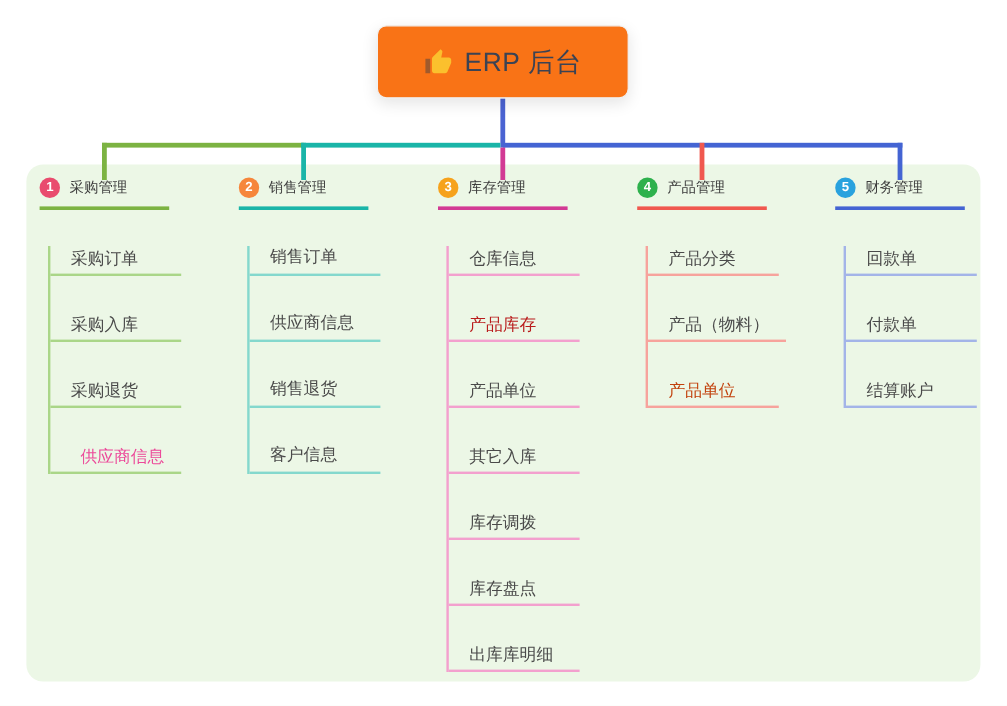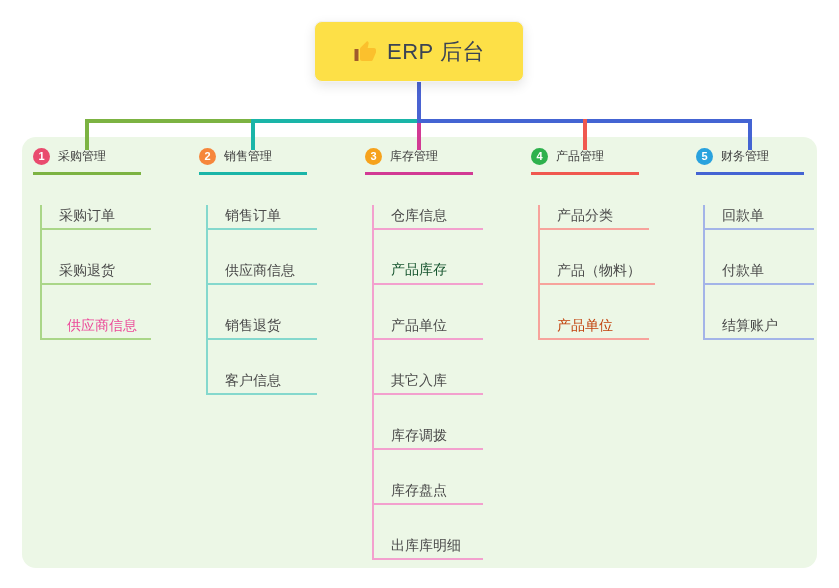--- a/index.html
+++ b/index.html
@@ -4,21 +4,21 @@
 <style>
   html,body{margin:0;padding:0;background:#ffffff;}
   body{width:839px;height:588px;overflow:hidden;
        font-family:"Liberation Sans","DejaVu Sans",sans-serif;}
   .canvas{position:relative;width:839px;height:588px;background:#ffffff;}
 
   .panel{position:absolute;left:22px;top:137px;width:795px;height:431px;
          border-radius:14px;}
 
   .root-card{position:absolute;left:314px;top:21px;width:210px;height:61px;
-             background:#fde047;border:1px solid #f1f1f1;border-radius:8px;
+             background:#f97316;border:1px solid #f1f1f1;border-radius:8px;
              box-shadow:0 4px 12px rgba(0,0,0,.10);
              display:flex;align-items:center;justify-content:center;gap:10px;
              box-sizing:border-box;cursor:pointer;}
   .root-title{font-size:22px;font-weight:500;letter-spacing:.5px;}
   .thumb-icon{display:inline-flex;width:24px;height:24px;}
 
   .line{position:absolute;}
 
   .branch{position:absolute;top:148px;width:150px;}
   .branch-header{display:flex;align-items:center;gap:8px;width:108px;
@@ -65,44 +65,45 @@
   </div>
 
   <div id="branches">
       <div class="branch" style="left: 33px;">
         <div class="branch-header" style="border-bottom-color: rgb(124, 179, 66);">
           <span class="badge" style="background: rgb(233, 75, 110);">1</span>
           <span class="branch-label" style="color: rgb(61, 61, 61);">采购管理</span>
         </div>
         <div class="children" style="border-left-color: rgb(170, 214, 136);">
           <div class="sub-item" style="border-bottom-color: rgb(170, 214, 136); color: rgb(74, 74, 74);">采购订单</div>
+          <div class="sub-item" style="border-bottom-color: rgb(170, 214, 136); color: rgb(74, 74, 74);">采购入库</div>
           <div class="sub-item" style="border-bottom-color: rgb(170, 214, 136); color: rgb(74, 74, 74);">采购退货</div>
           <div class="sub-item" style="border-bottom-color: rgb(170, 214, 136); color: #ec4899; text-align: right;">供应商信息</div>
         </div>
       </div>
       <div class="branch" style="left: 199px;">
         <div class="branch-header" style="border-bottom-color: rgb(26, 181, 168);">
           <span class="badge" style="background: rgb(246, 134, 59);">2</span>
           <span class="branch-label" style="color: rgb(61, 61, 61);">销售管理</span>
         </div>
-        <div class="children" style="border-left-color: rgb(132, 216, 205);">
+        <div class="children" style="border-left-color: rgb(132, 216, 205); font-family: Liberation Mono, monospace;">
           <div class="sub-item" style="border-bottom-color: rgb(132, 216, 205); color: rgb(74, 74, 74);">销售订单</div>
           <div class="sub-item" style="border-bottom-color: rgb(132, 216, 205); color: rgb(74, 74, 74);">供应商信息</div>
           <div class="sub-item" style="border-bottom-color: rgb(132, 216, 205); color: rgb(74, 74, 74);">销售退货</div>
           <div class="sub-item" style="border-bottom-color: rgb(132, 216, 205); color: rgb(74, 74, 74);">客户信息</div>
         </div>
       </div>
       <div class="branch" style="left: 365px;">
         <div class="branch-header" style="border-bottom-color: rgb(210, 58, 148);">
           <span class="badge" style="background: rgb(246, 162, 28);">3</span>
           <span class="branch-label" style="color: rgb(61, 61, 61);">库存管理</span>
         </div>
         <div class="children" style="border-left-color: rgb(243, 160, 206);">
           <div class="sub-item" style="border-bottom-color: rgb(243, 160, 206); color: rgb(74, 74, 74);">仓库信息</div>
-          <div class="sub-item" style="border-bottom-color: rgb(243, 160, 206); color: #14532d; font-family: Liberation Mono, monospace;">产品库存</div>
+          <div class="sub-item" style="border-bottom-color: rgb(243, 160, 206); color: #b91c1c;">产品库存</div>
           <div class="sub-item" style="border-bottom-color: rgb(243, 160, 206); color: rgb(74, 74, 74);">产品单位</div>
           <div class="sub-item" style="border-bottom-color: rgb(243, 160, 206); color: rgb(74, 74, 74);">其它入库</div>
           <div class="sub-item" style="border-bottom-color: rgb(243, 160, 206); color: rgb(74, 74, 74);">库存调拨</div>
           <div class="sub-item" style="border-bottom-color: rgb(243, 160, 206); color: rgb(74, 74, 74);">库存盘点</div>
           <div class="sub-item" style="border-bottom-color: rgb(243, 160, 206); color: rgb(74, 74, 74);">出库库明细</div>
         </div>
       </div>
       <div class="branch" style="left: 531px;">
         <div class="branch-header" style="border-bottom-color: rgb(240, 88, 79);">
           <span class="badge" style="background: rgb(46, 177, 77);">4</span>

